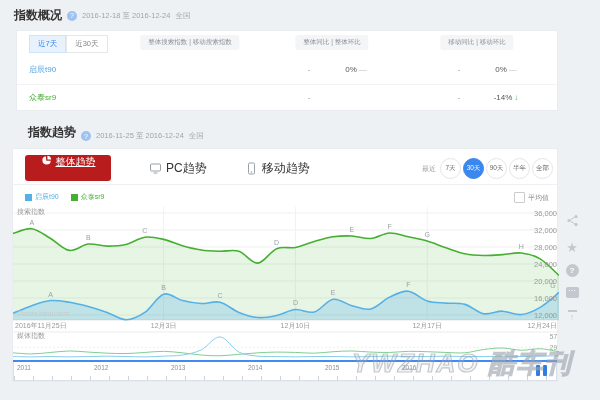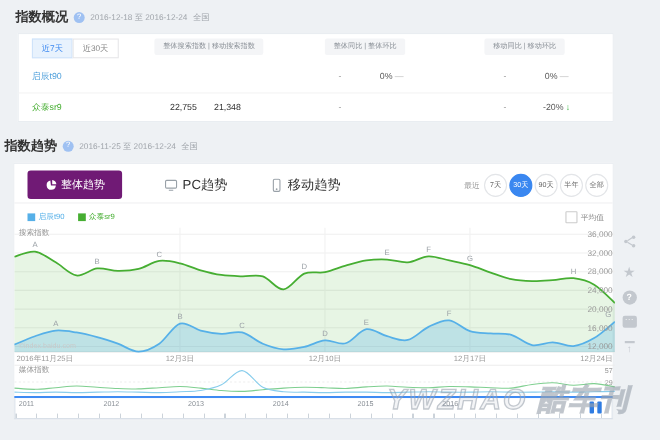--- a/index.html
+++ b/index.html
@@ -1,21 +1,21 @@
 <!DOCTYPE html>
 <html><head>
 <meta charset="utf-8">
 <style>
   html,body{margin:0;padding:0;}
   body{width:600px;height:400px;overflow:hidden;background:#eef1f4;
        font-family:"Liberation Sans","DejaVu Sans",sans-serif;-webkit-font-smoothing:antialiased;}
   .page{position:relative;width:600px;height:400px;}
   
   .sec-head{position:absolute;display:flex;align-items:center;gap:5px;}
-  #ovh{left:14px;top:7px;} #trh{left:4px;top:124px;}
+  #ovh{left:14px;top:7px;} #trh{left:28px;top:124px;align-items:flex-end;}
   .sec-title{font-size:12px;font-weight:bold;color:#333;}
   .help-ic{width:10px;height:10px;border-radius:50%;background:#9fc1f2;color:#fff;font-size:7px;
            display:flex;align-items:center;justify-content:center;cursor:pointer;}
   .sec-date,.sec-region{font-size:7.5px;color:#a0a5ab;}
   
   .card{position:absolute;background:#fff;border:1px solid #e9edf1;box-sizing:border-box;}
   #ov-card{left:16px;top:30px;width:542px;height:81px;}
   #tr-card{left:12px;top:148px;width:546px;height:234px;}
   
   .ov-tabs{position:absolute;left:12px;top:4px;display:flex;}
@@ -33,22 +33,22 @@
   .c-oy{left:272px;width:40px;text-align:center;color:#999;}
   .c-om{left:311px;width:56px;text-align:center;color:#555;}
   .c-my{left:422px;width:40px;text-align:center;color:#999;}
   .c-mm{left:461px;width:56px;text-align:center;color:#555;}
   .cell i{font-style:normal;margin-left:2px;}
   .cell i.down{color:#3eb544;font-weight:bold;font-size:8px;}
   .cell i.flat{color:#bbb;}
   
   .tr-tabs{position:absolute;top:6px;left:12px;display:flex;align-items:center;}
   .tbtn{cursor:pointer;}
-  .tbtn.main{background:#701a75;color:#fff;width:86px;height:26px;border-radius:3px;
-             display:flex;align-items:center;justify-content:center;gap:4px;font-size:10px;}
+  .tbtn.main{background:#b91c1c;color:#fff;width:86px;height:26px;border-radius:3px;
+             display:flex;justify-content:center;gap:4px;font-size:10px;text-decoration:underline;}
   .tbtn.plain{display:flex;align-items:center;gap:4px;font-size:12px;color:#333;margin-left:38px;}
   .tr-ranges{position:absolute;top:9px;right:4px;display:flex;align-items:center;gap:2px;}
   .rng-label{font-size:7px;color:#999;margin-right:2px;}
   .rng{width:21px;height:21px;border-radius:50%;border:1px solid #e3e5e8;background:#fff;color:#666;
        font-size:6.5px;display:flex;align-items:center;justify-content:center;box-sizing:border-box;cursor:pointer;}
   .rng.active{background:#3a87f0;border-color:#3a87f0;color:#fff;}
   .tr-div{position:absolute;top:35px;left:0;right:0;border-top:1px solid #f0f0f2;}
   .legend{position:absolute;top:43px;left:12px;display:flex;gap:12px;align-items:center;}
   .lg-item{display:flex;gap:3px;align-items:center;font-size:7px;cursor:pointer;}
   .lg-sw{width:7px;height:7px;display:inline-block;}
@@ -101,25 +101,23 @@
     <div id="ov-rows">
         <div class="ov-row" style="top: 26px;">
           <span class="cell c-kw" style="color: rgb(77, 159, 219);">启辰t90</span>
           <span class="cell c-oy">-</span>
           <span class="cell c-om"><span>0%</span><i class="flat">—</i></span>
           <span class="cell c-my">-</span>
           <span class="cell c-mm"><span>0%</span><i class="flat">—</i></span>
         </div>
         <div class="ov-row bt" style="top: 53px;">
           <span class="cell c-kw" style="color: rgb(70, 174, 50);">众泰sr9</span>
-          <span class="cell c-ov">22,755</span>
-          <span class="cell c-mv">21,348</span>
           <span class="cell c-oy">-</span>
           <span class="cell c-my">-</span>
-          <span class="cell c-mm"><span>-20%</span><i class="down">↓</i></span>
+          <span class="cell c-mm"><span>-14%</span><i class="down">↓</i></span>
         </div>
       </div>
   </div>
 
   <div class="sec-head" id="trh">
     <span class="sec-title">指数趋势</span>
     <span class="help-ic">?</span>
     <span class="sec-date">2016-11-25 至 2016-12-24</span>
     <span class="sec-region">全国</span>
   </div>

